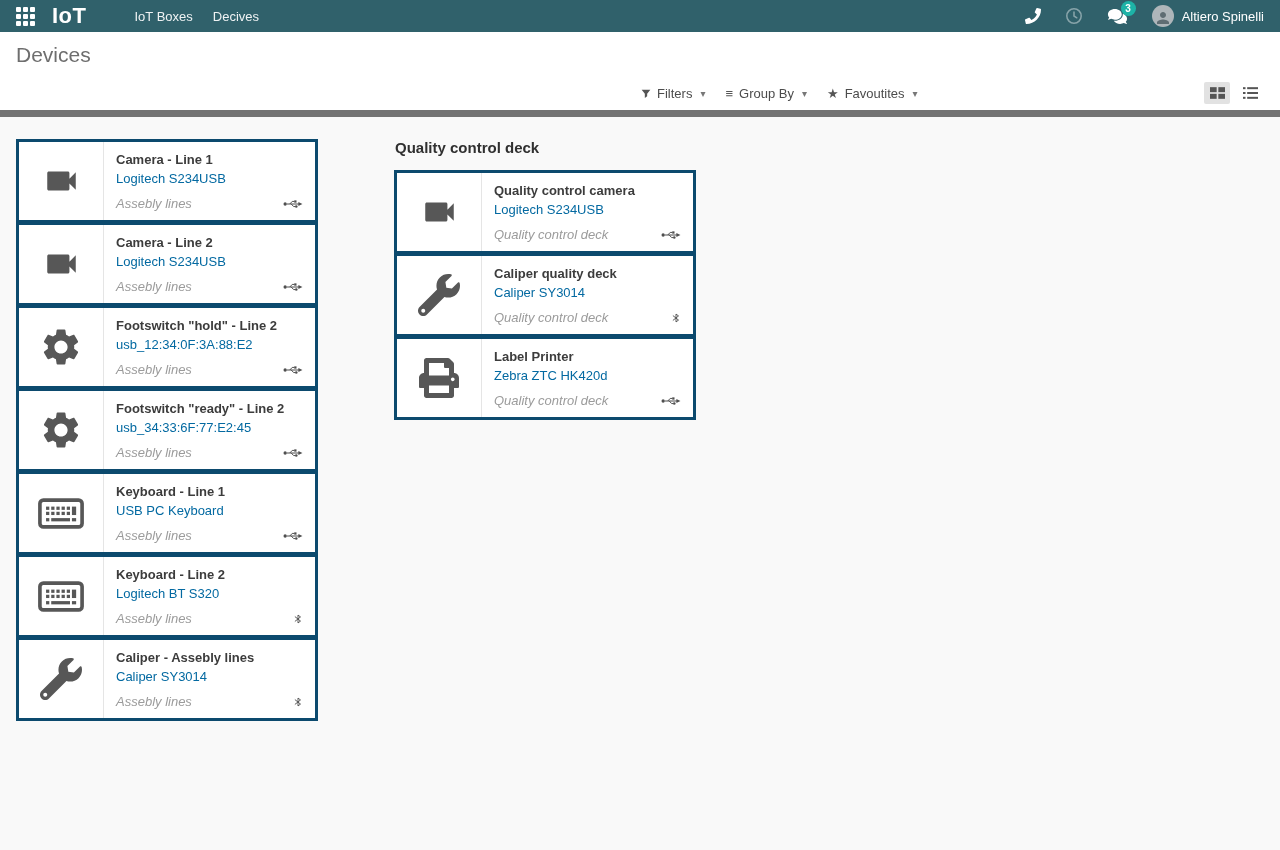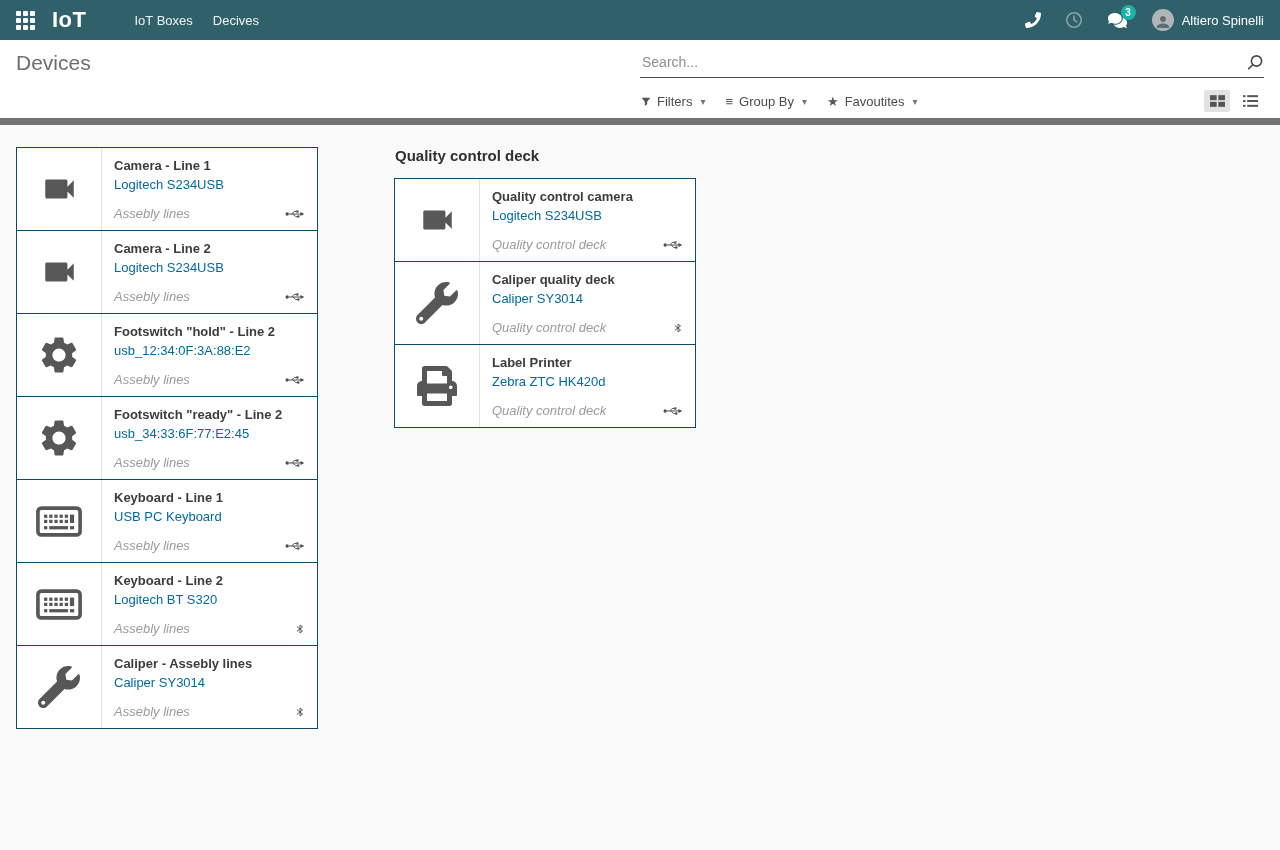--- a/index.html
+++ b/index.html
@@ -1,19 +1,19 @@
 <!DOCTYPE html>
 <html><head>
 <meta charset="utf-8">
 <style>
   * { margin:0; padding:0; box-sizing:border-box; }
   html,body { width:1280px; height:850px; font-family:"Liberation Sans", sans-serif; background:#f9f9f9; overflow:hidden; }
 
   
-  .navbar { height:40px; background:#30616b; display:flex; align-items:center; padding:0 16px; color:#fff; }
+  .navbar { height:32px; background:#30616b; display:flex; align-items:center; padding:0 16px; color:#fff; }
   .apps-btn { width:22px; height:22px; margin-right:14px; cursor:pointer; display:flex; align-items:center; }
   .apps-btn svg { width:19px; height:19px; color:#fff; }
   .brand { font-size:22px; font-weight:700; letter-spacing:.5px; margin-right:46px; cursor:pointer; }
   .nav-menu { display:flex; gap:16px; font-size:13px; }
   .nav-item { color:rgba(255,255,255,.92); cursor:pointer; padding:4px 2px; }
   .nav-right { margin-left:auto; display:flex; align-items:center; gap:24px; }
   .nav-icon { position:relative; cursor:pointer; display:flex; align-items:center; }
   .nav-icon svg { color:#fff; }
   .icon-phone svg { width:16px; height:16px; }
   .icon-clock svg { width:18px; height:18px; opacity:.42; }
@@ -39,21 +39,21 @@
   .switcher { position:absolute; right:17px; top:50px; display:flex; gap:7px; }
   .switch-btn { width:26px; height:22px; display:flex; align-items:center; justify-content:center; border-radius:2px; cursor:pointer; color:#555; }
   .switch-btn.active { background:#e2e2e2; }
   .switch-btn svg { width:15px; height:12px; }
 
   
   .content { padding:22px 16px 0 16px; display:flex; gap:76px; }
   .kanban-column { width:302px; flex:none; }
   .col-header { font-size:15px; font-weight:700; color:#303030; margin:0 0 14px 1px; }
   .cards { display:flex; flex-direction:column; }
-  .card { height:84px; background:#fff; border:1px solid #0c4a6e; display:flex; margin-top:-1px; cursor:pointer; }
+  .card { height:84px; background:#fff; border:3px solid #0c4a6e; display:flex; margin-top:-1px; cursor:pointer; }
   .card:first-child { margin-top:0; }
   .card-icon-cell { width:85px; flex:none; border-right:1px solid #e5e5e5; display:flex; align-items:center; justify-content:center; color:#575757; }
   .dev-icon { display:block; }
   .dev-icon[data-icon="camera"]   { width:47px; height:38px; }
   .dev-icon[data-icon="gear"]     { width:44px; height:44px; }
   .dev-icon[data-icon="keyboard"] { width:46px; height:31px; }
   .dev-icon[data-icon="wrench"]   { width:42px; height:42px; }
   .dev-icon[data-icon="printer"]  { width:40px; height:40px; }
   .card-body { flex:1; padding:10px 12px 9px 12px; display:flex; flex-direction:column; min-width:0; }
   .card-title { font-size:13px; font-weight:700; color:#3c3c3c; white-space:nowrap; }
@@ -195,26 +195,20 @@
           </svg>
         </span>
       <span class="user-name">Altiero Spinelli</span>
     </span>
   </div>
 </header>
 
 <section class="control-panel">
   <h1 class="cp-title">Devices</h1>
 
-  <div class="search">
-    <input type="text" placeholder="Search..." style="">
-    <svg class="search-btn">
-        <use href="#i-search"></use>
-      </svg>
-  </div>
 
   <div class="filter-row">
     <span class="filter-btn">
       <svg>
           <use href="#i-funnel"></use>
         </svg>
       <span>Filters</span>
       <span class="caret">▾</span>
     </span>
     <span class="filter-btn">

